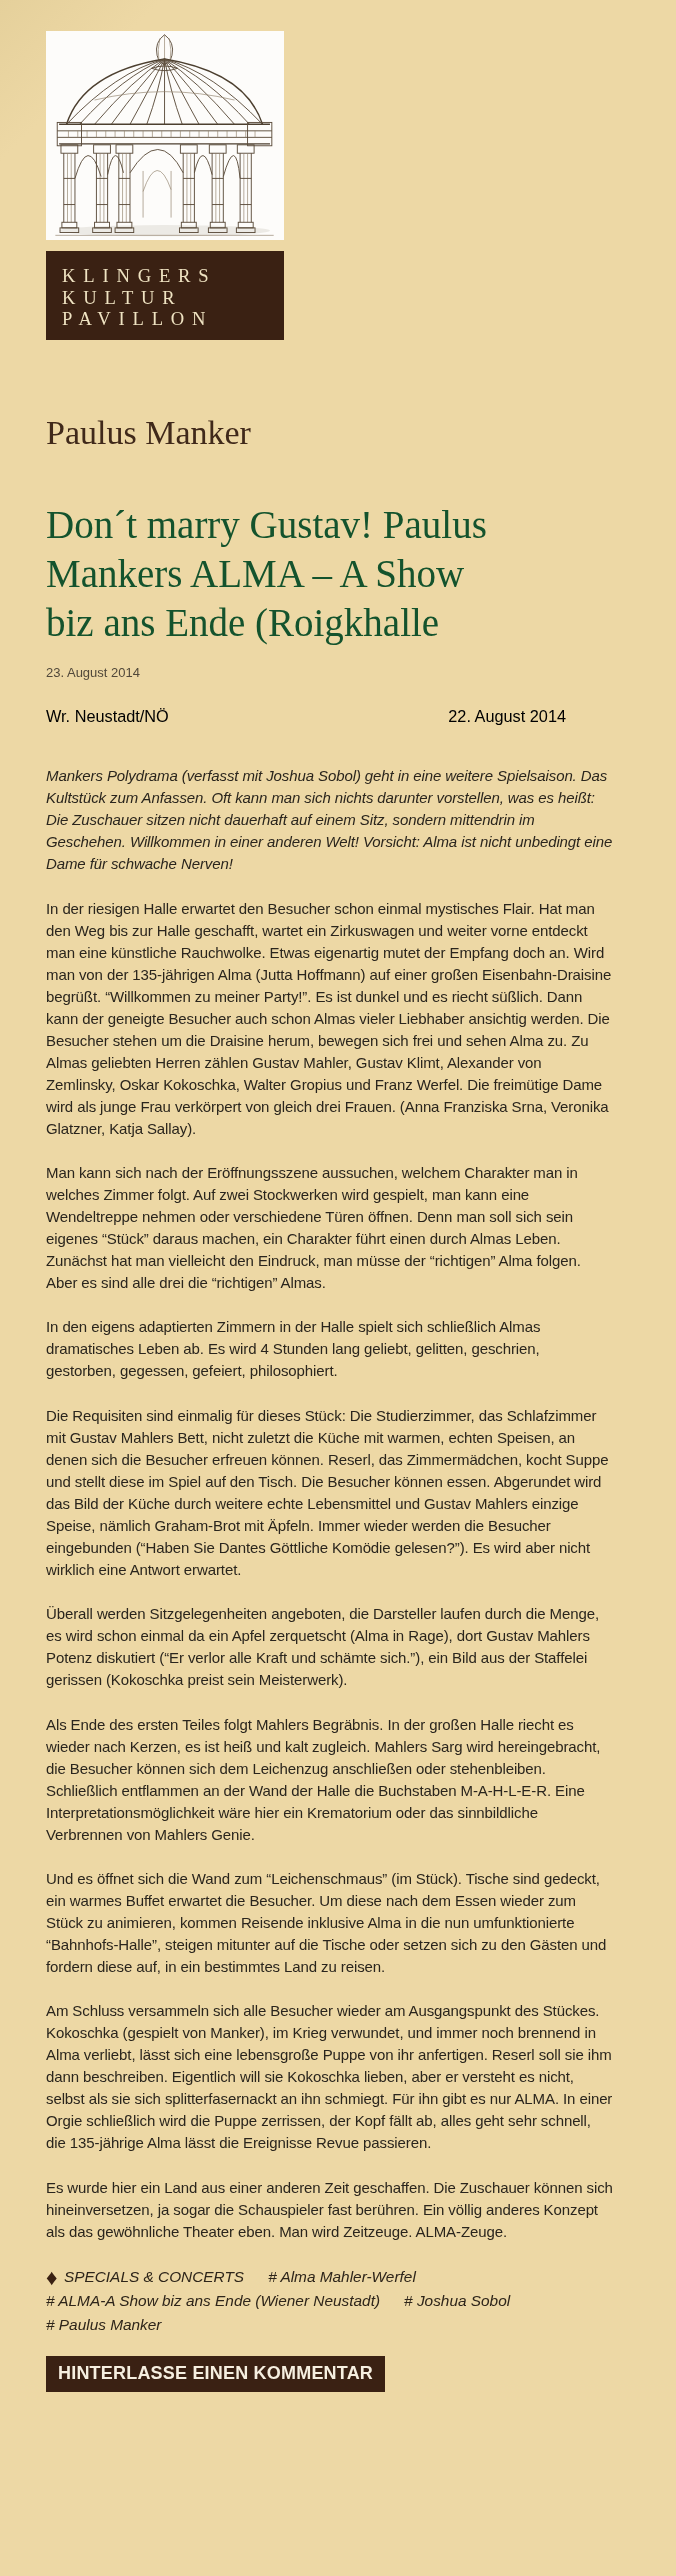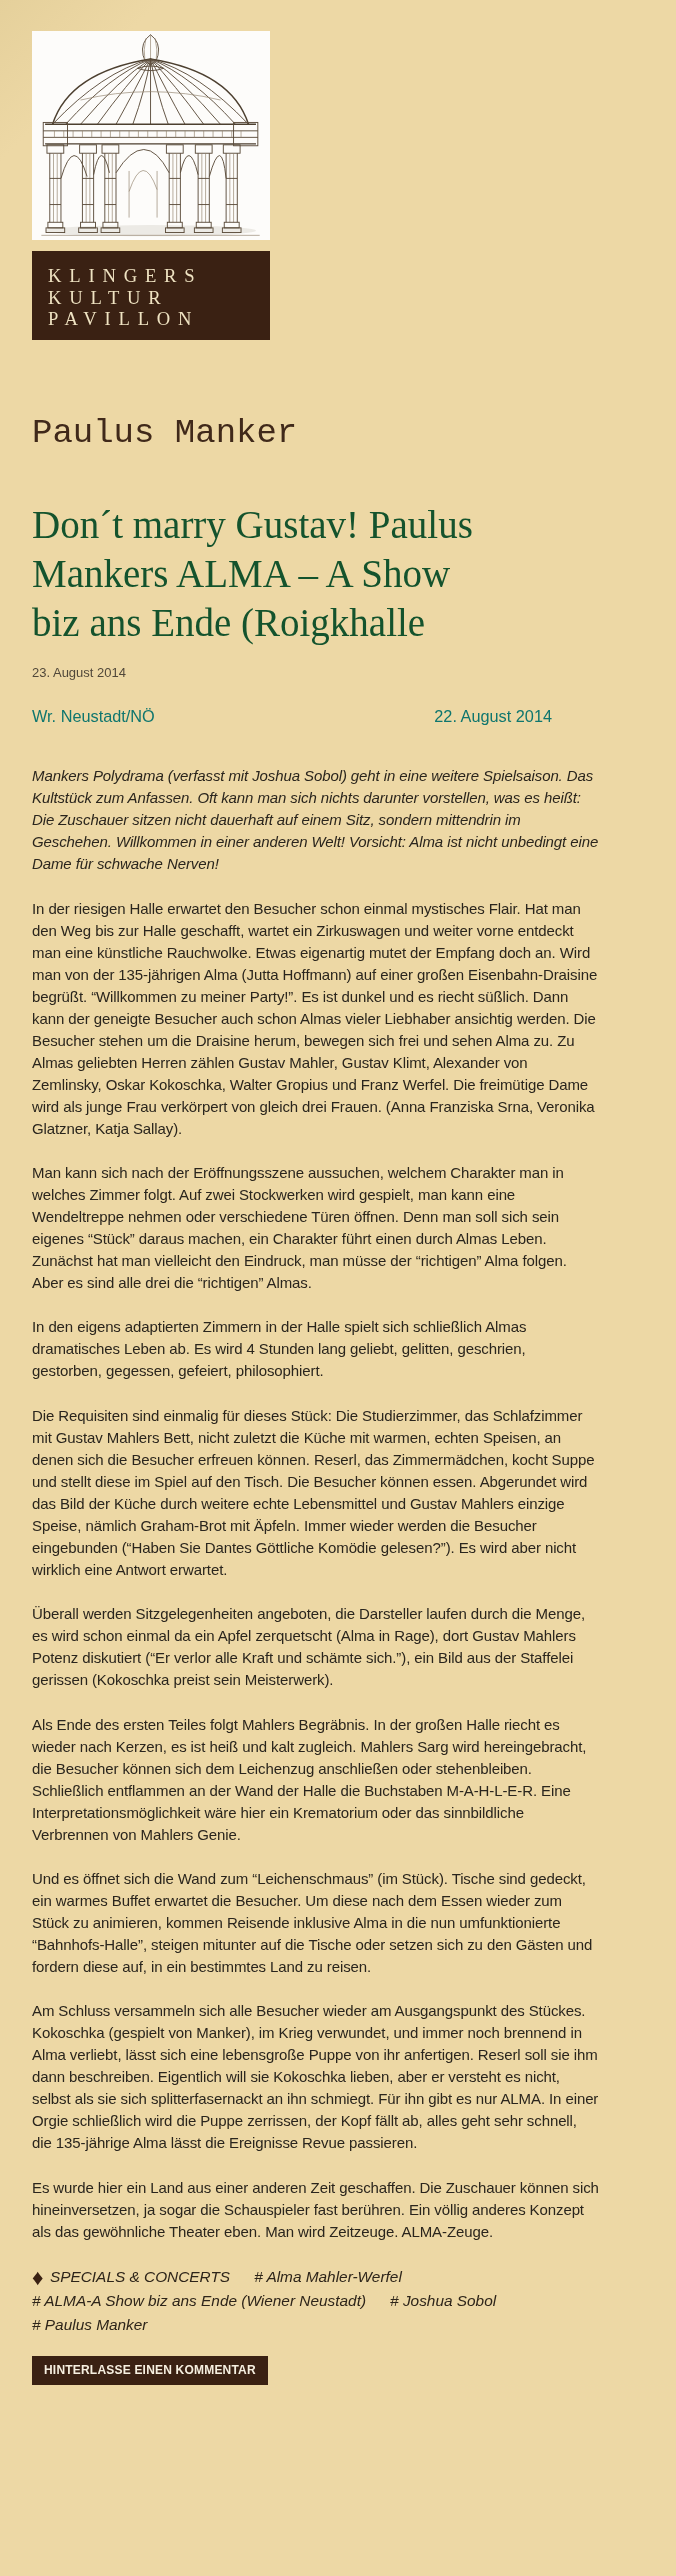--- a/index.html
+++ b/index.html
@@ -3,70 +3,70 @@
 <meta charset="utf-8">
 <style>
   html,body{margin:0;padding:0;}
   body{
     width:677px;height:2576px;overflow:hidden;
     background:linear-gradient(135deg,#e5d09b 0%,#edd8a5 5%,#edd8a5 100%);
     font-family:"Liberation Sans",sans-serif;
     color:#282318;
   }
   .page{position:relative;width:677px;height:2576px;}
-  .content{padding-left:32px;}
+  .content{padding-left:46px;}
 
   
   .logo-link{display:block;text-decoration:none;padding-top:31px;width:238px;}
   .logo-img{width:238px;height:209px;background:#fdfcfa;display:block;}
   .brand-box{
     margin-top:11.2px;width:238px;height:89px;box-sizing:border-box;
     background:#3a2113;color:#efe3c2;
     padding:14px 0 0 16px;
   }
   .brand-line{
     font-family:"Liberation Serif",serif;
     font-size:18.6px;line-height:21.4px;letter-spacing:.42em;
     white-space:nowrap;
   }
 
   
   .author-title{
     margin:73px 0 0;
-    font-family:Liberation Mono, monospace;font-weight:400;
+    font-family:Liberation Serif, serif;font-weight:400;
     font-size:34px;line-height:40px;color:#40291a;
   }
   .post-title{
     margin:47px 0 0;width:578px;
     font-family:"Liberation Serif",serif;font-weight:400;
     font-size:39px;line-height:49px;color:#14532d;
   }
   .pub-date{margin-top:17px;font-size:13px;line-height:17.7px;color:#51483a;}
 
   .meta-row{
     margin-top:23px;width:520px;display:flex;justify-content:space-between;
-    font-size:16.3px;line-height:22.4px;color:#0f766e;
+    font-size:16.3px;line-height:22.4px;color:#000000;
   }
 
   
   .article{width:567px;font-size:15px;line-height:22px;letter-spacing:-0.1px;color:#2a251d;margin-top:38px;}
   .article .intro{font-style:italic;margin:26px 0 22.4px;}
   .article p{margin:0 0 22.4px;}
   .signature{margin-top:82px;font-size:16px;color:#2a251d;}
 
   
   .footer{width:601px;}
   .tag-list{font-style:italic;font-size:15.4px;line-height:24px;color:#2e251a;}
   .cat-link,.tag-link{color:#2e251a;text-decoration:none;margin-right:24px;white-space:nowrap;display:inline-block;}
   .diamond-icon{font-style:normal;font-size:22.4px;line-height:15px;vertical-align:-2.8px;margin-right:6.5px;color:#3a2113;}
   .comment-btn{
     margin-top:18.6px;display:inline-block;border:0;cursor:pointer;
     background:#3a2113;color:#f6efe0;
     font-family:"Liberation Sans",sans-serif;font-weight:bold;
-    font-size:12px;letter-spacing:0.2px;
+    font-size:18px;letter-spacing:0.2px;
     padding:7.5px 12px;
   }
 
   
   .gz{stroke:#5a4b3a;stroke-width:1;fill:none;}
   .gz-lite{stroke:#90816c;stroke-width:.7;fill:none;}
   .gz-bold{stroke:#4c3f2f;stroke-width:1.5;fill:none;}
 </style>
 </head>
 <body>

